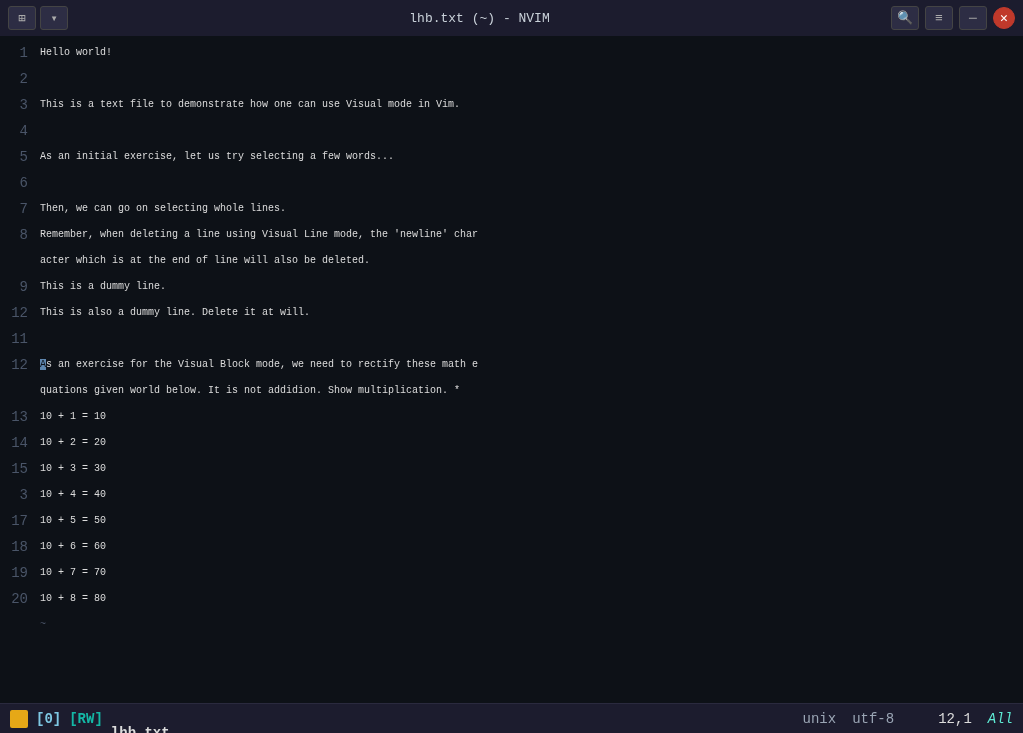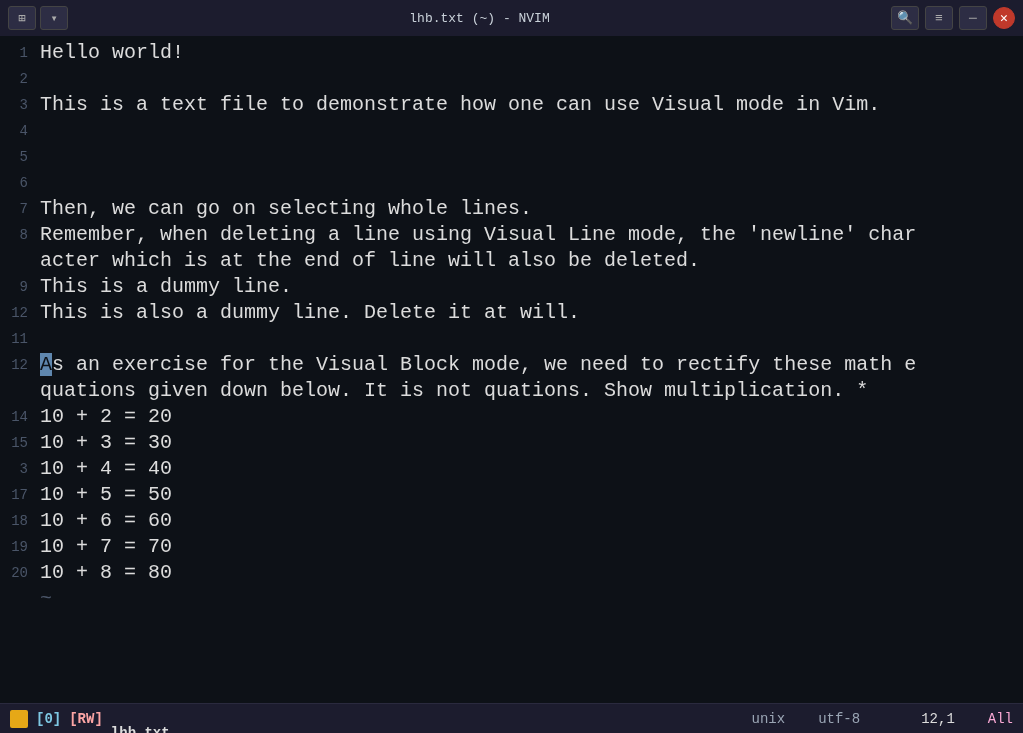--- a/index.html
+++ b/index.html
@@ -106,21 +106,21 @@
       text-align: right;
       padding-right: 12px;
       flex-shrink: 0;
       user-select: none;
       font-size: 14px;
     }
 
     .line-content {
       color: #dcdcdc;
       white-space: pre;
-      font-size: 20px;
+      font-size: 10px;
       font-family: 'Courier New', Courier, monospace;
     }
 
     .line-empty {
       color: transparent;
     }
 
     
     .cursor-char {
       background: #5f87af;
@@ -159,51 +159,52 @@
     }
 
     .status-mode {
       color: #7ec8e3;
       font-family: 'Courier New', monospace;
       font-size: 14px;
       font-weight: bold;
     }
 
     .status-rw {
-      color: #fca5a5;
+      color: #14b8a6;
       font-family: 'Courier New', monospace;
       font-size: 14px;
       font-weight: bold;
     }
 
     .status-filename {
       color: #dcdcdc;
       font-family: 'Courier New', monospace;
       font-size: 14px;
       font-weight: bold;
       margin-top: 28px;
     }
 
     .statusbar-right {
       display: flex;
       align-items: center;
-      gap: 33px;
+      gap: 16px;
       color: #9aa5b4;
       font-family: 'Courier New', monospace;
       font-size: 14px;
       justify-content: flex-end;
     }
 
     .status-pos {
       color: #dcdcdc;
       margin-left: 28px;
     }
 
     .status-all {
-      color: #f9a8d4;
+      color: #5eead4;
+      font-style: italic;
     }
 
     .line-continuation {
       display: flex;
       align-items: flex-start;
       min-height: 26px;
       line-height: 26px;
     }
 
     .line-continuation .line-number {
@@ -257,20 +258,21 @@
       <span class="line-content">This is a text file to demonstrate how one can use Visual mode in Vim.</span>
     </div>
 
     <div class="line">
       <span class="line-number">4</span>
       <span class="line-content line-empty"> </span>
     </div>
 
     <div class="line">
       <span class="line-number">5</span>
+      <span class="line-content">As an initial exercise, let us try selecting a few words...</span>
     </div>
 
     <div class="line">
       <span class="line-number">6</span>
       <span class="line-content line-empty"> </span>
     </div>
 
     <div class="line">
       <span class="line-number">7</span>
       <span class="line-content">Then, we can go on selecting whole lines.</span>
@@ -299,23 +301,27 @@
       <span class="line-number">11</span>
       <span class="line-content line-empty"> </span>
     </div>
 
     <div class="line">
       <span class="line-number">12</span>
       <span class="line-content"><span class="cursor-char">A</span>s an exercise for the Visual Block mode, we need to rectify these math e</span>
     </div>
     <div class="line line-continuation">
       <span class="line-number"> </span>
-      <span class="line-content">quations given down below. It is not quations. Show multiplication. *</span>
-    </div>
-
+      <span class="line-content">quations given world below. It is not addidion. Show multiplication. *</span>
+    </div>
+
+    <div class="line">
+      <span class="line-number">13</span>
+      <span class="line-content">10 + 1 = 10</span>
+    </div>
 
     <div class="line">
       <span class="line-number">14</span>
       <span class="line-content">10 + 2 = 20</span>
     </div>
 
     <div class="line">
       <span class="line-number">15</span>
       <span class="line-content">10 + 3 = 30</span>
     </div>

